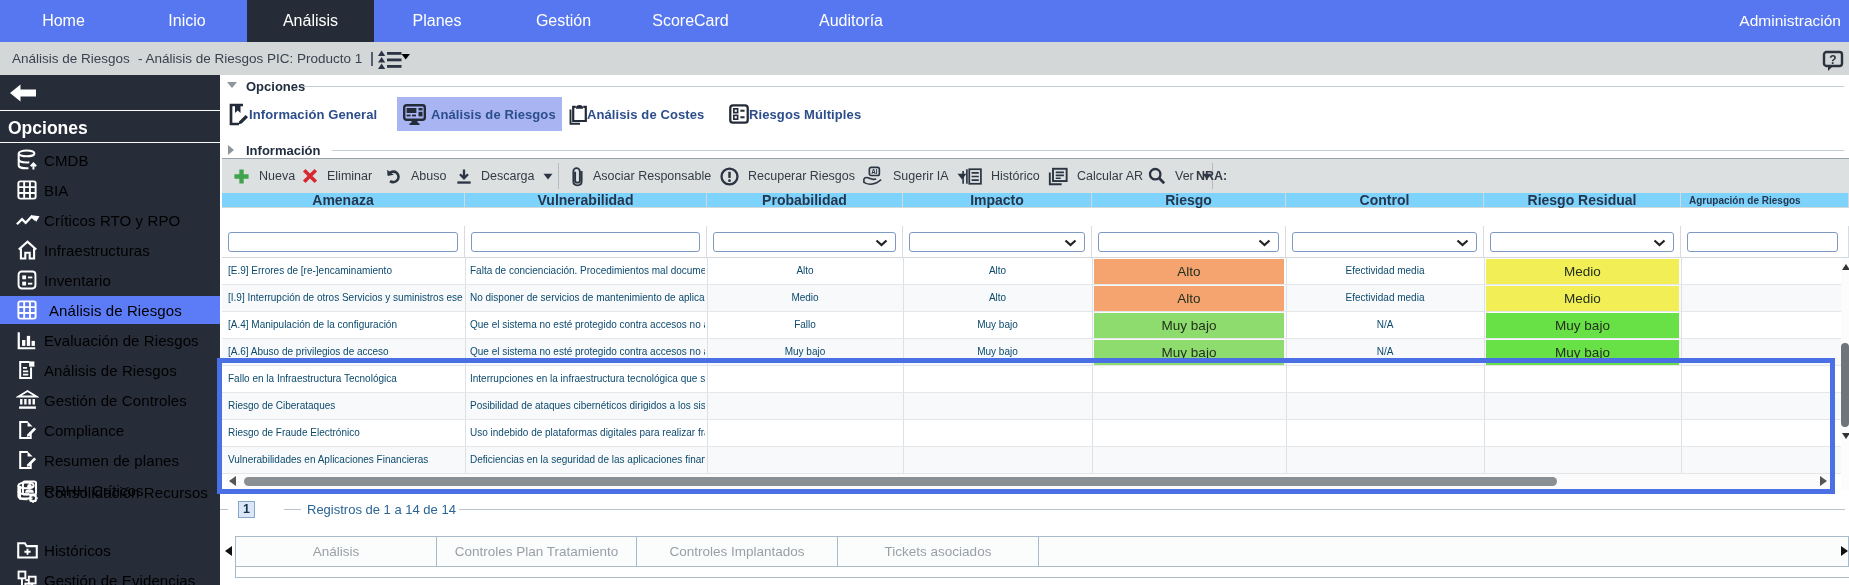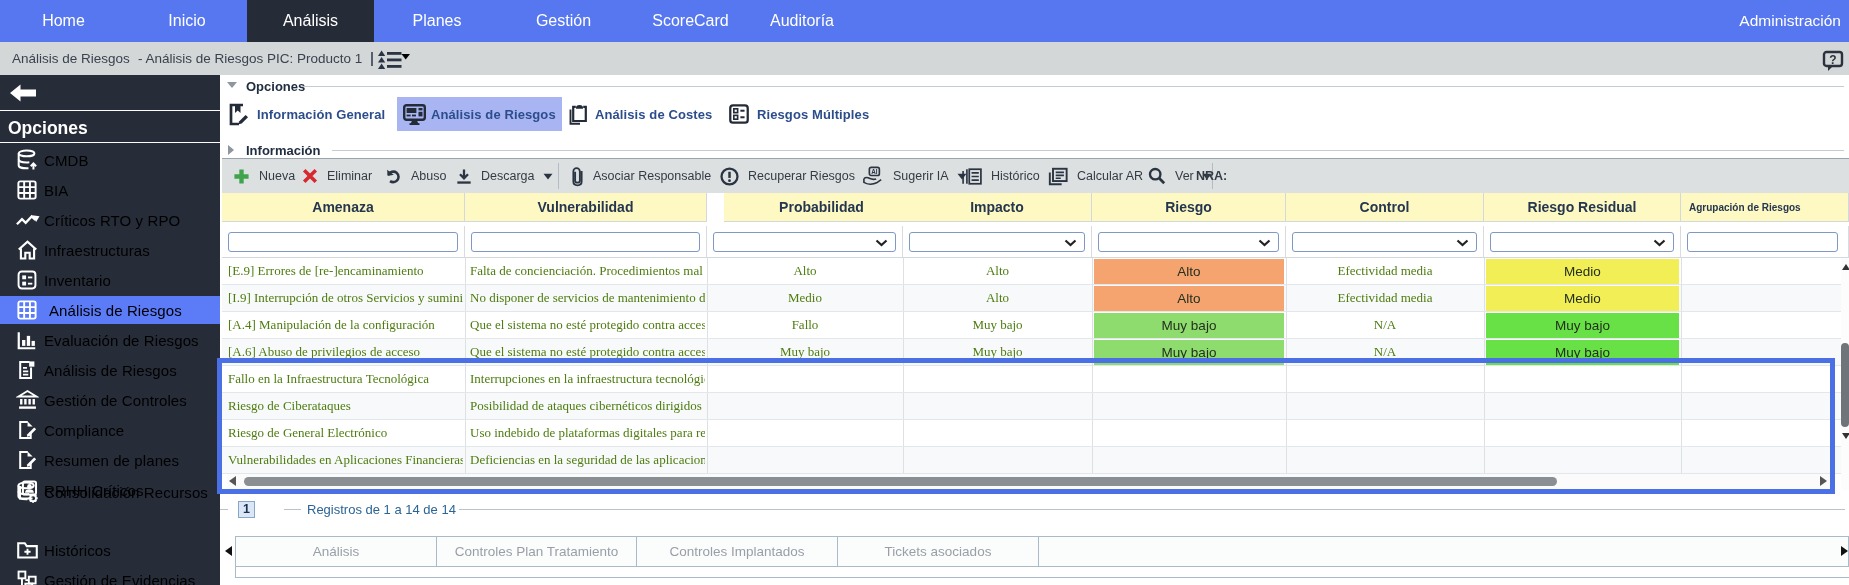--- a/index.html
+++ b/index.html
@@ -21,34 +21,34 @@
   .sitem { position:absolute; left:0; width:220px; height:28px; display:flex; align-items:center; }
   .sitem svg { margin-left:16px; flex:0 0 auto; }
   .sitem span { position:absolute; left:44px; font-size:15px; letter-spacing:0.1px; }
   .sitem.sel { background:#5b7bf7; }
 
   
   .legend { position:absolute; font-size:13px; font-weight:bold; color:#212d40; }
   .hline { position:absolute; height:1px; background:#c3ccd4; }
   .tab { position:absolute; top:97px; height:34px; display:flex; align-items:center; }
   .tab svg { flex:0 0 auto; }
-  .tab span { font-size:13px; font-weight:bold; color:#2c4d8c; margin-left:8px; white-space:nowrap; letter-spacing:0.1px; }
+  .tab span { font-size:13px; font-weight:bold; color:#2c4d8c; white-space:nowrap; letter-spacing:0.1px; }
   .tab.sel { background:#a8b5f2; }
 
   
   #toolbar { left:222px; top:158px; width:1627px; height:35px; background:#dce0e1; border-top:1px solid #99a3ab; display:flex; align-items:center; color:#343b45; font-size:13.5px; }
   .tbtn { display:flex; align-items:center; white-space:nowrap; top:160px; height:32px; color:#343b45; font-size:12.5px; z-index:5; }
   .tbtn svg { margin-right:0; } .tbtn span { margin-left:9px; }
   .tsep { width:1px; height:26px; background:#b4bcc2; top:163px; z-index:5; }
 
   
-  .th { position:absolute; top:193px; height:29px; background:#fef9c3; border-right:1px solid #d2d8dc; border-bottom:1px solid #d2d8dc; color:#25364f; font-size:14px; font-weight:bold; display:flex; align-items:center; justify-content:center; }
+  .th { position:absolute; top:193px; height:15px; background:#7dd3fc; border-right:1px solid #d2d8dc; border-bottom:1px solid #d2d8dc; color:#25364f; font-size:14px; font-weight:bold; display:flex; align-items:center; justify-content:center; }
   .fc { position:absolute; top:226px; height:32px; background:#fff; border-right:1px solid #d8dce0; border-bottom:1px solid #d2d8dc; }
   .fin { position:absolute; top:232px; height:20px; border:1px solid #7e99c4; border-radius:3px; background:#fff; }
-  .cell { position:absolute; height:27px; line-height:26px; font-size:13px; color:#4d7c0f; white-space:nowrap; overflow:hidden;font-family:Liberation Serif, serif; }
+  .cell { position:absolute; height:27px; line-height:26px; font-size:10px; color:#0c4a6e; white-space:nowrap; overflow:hidden; }
   .ctr { text-align:center; }
   .rowline { position:absolute; height:1px; background:#e4e7ea; }
   .colline { position:absolute; width:1px; background:#dde1e4; }
 
   .chip { position:absolute; height:25px; line-height:25px; text-align:center; font-size:13.5px; color:#24301f; }
 
   
   #bluebox { left:217px; top:358px; width:1618px; height:136px; border:5px solid #4b6fe4; z-index:30; }
 
   
@@ -61,21 +61,21 @@
 </head>
 <body>
 
 <div id="topnav" class="abs"></div>
 <div class="navitem" style="left:0;width:127px;">Home</div>
 <div class="navitem" style="left:127px;width:120px;">Inicio</div>
 <div class="navitem active" style="left:247px;width:127px;">Análisis</div>
 <div class="navitem" style="left:374px;width:126px;">Planes</div>
 <div class="navitem" style="left:500px;width:127px;">Gestión</div>
 <div class="navitem" style="left:627px;width:127px;">ScoreCard</div>
-<div class="navitem" style="left:739px;width:126px;">Auditoría</div>
+<div class="navitem" style="left:788px;width:126px;">Auditoría</div>
 <div class="navitem" style="right:8px;width:106px;font-size:15.5px;text-align:right;">Administración</div>
 
 <div id="crumb" class="abs"></div>
 <div class="abs" style="left:12px;top:51px;font-size:13.5px;color:#39424e;">Análisis de Riesgos</div>
 <div class="abs" style="left:138px;top:51px;font-size:13.5px;color:#39424e;">- Análisis de Riesgos PIC: Producto 1</div>
 <div class="abs" style="left:371px;top:52px;width:1.5px;height:14px;background:#555e6d;"></div>
 <svg class="abs" style="left:377px;top:49px;" width="33" height="21" viewBox="0 0 33 21">
   <g fill="#2b3442">
     <path d="M4.6 1.5 L8.2 7 L1 7 Z"></path>
       <path d="M4.6 8 L8.2 13.5 L1 13.5 Z"></path>
@@ -364,21 +364,21 @@
       <path d="M0.5 0.8 L9.5 0.8 L5 6.4 Z" fill="#2b3442"></path>
     </svg>
   </div>
 <div class="tsep abs" style="left:1212px;"></div>
 <div class="tbtn abs" style="left:1196px;font-weight:bold;">
     <span style="margin:0;">NRA:</span>
   </div>
 
 <div class="th" style="left:222px;width:243px;">Amenaza</div>
 <div class="th" style="left:465px;width:242px;">Vulnerabilidad</div>
-<div class="th" style="left:724px;width:196px;">Probabilidad</div>
+<div class="th" style="left:707px;width:196px;">Probabilidad</div>
 <div class="th" style="left:903px;width:189px;">Impacto</div>
 <div class="th" style="left:1092px;width:194px;">Riesgo</div>
 <div class="th" style="left:1286px;width:198px;">Control</div>
 <div class="th" style="left:1484px;width:197px;">Riesgo Residual</div>
 <div class="th" style="left:1681px;width:168px;justify-content:flex-start;padding-left:8px;font-size:10px;white-space:nowrap;overflow:hidden;">Agrupación de Riesgos</div>
 <div class="fc" style="left:222px;width:243px;"></div>
 <div class="fin" style="left:228px;width:230px;"></div>
 <div class="fc" style="left:465px;width:242px;"></div>
 <div class="fin" style="left:471px;width:229px;"></div>
 <div class="fc" style="left:707px;width:196px;"></div>
@@ -461,21 +461,21 @@
 <div class="cell" style="left:470px;top:339px;width:235px;">Que el sistema no esté protegido contra accesos no autoriz</div>
 <div class="cell ctr" style="left:707px;top:339px;width:196px;">Muy bajo</div>
 <div class="cell ctr" style="left:903px;top:339px;width:189px;">Muy bajo</div>
 <div class="chip" style="left:1094px;top:340px;width:190px;background:#8edc6d;">Muy bajo</div>
 <div class="cell ctr" style="left:1286px;top:339px;width:198px;">N/A</div>
 <div class="chip" style="left:1486px;top:340px;width:193px;background:#68e146;">Muy bajo</div>
 <div class="cell" style="left:228px;top:366px;width:235px;">Fallo en la Infraestructura Tecnológica</div>
 <div class="cell" style="left:470px;top:366px;width:235px;">Interrupciones en la infraestructura tecnológica que sopor</div>
 <div class="cell" style="left:228px;top:393px;width:235px;">Riesgo de Ciberataques</div>
 <div class="cell" style="left:470px;top:393px;width:235px;">Posibilidad de ataques cibernéticos dirigidos a los sistema</div>
-<div class="cell" style="left:228px;top:420px;width:235px;">Riesgo de General Electrónico</div>
+<div class="cell" style="left:228px;top:420px;width:235px;">Riesgo de Fraude Electrónico</div>
 <div class="cell" style="left:470px;top:420px;width:235px;">Uso indebido de plataformas digitales para realizar fraude</div>
 <div class="cell" style="left:228px;top:447px;width:235px;">Vulnerabilidades en Aplicaciones Financieras</div>
 <div class="cell" style="left:470px;top:447px;width:235px;">Deficiencias en la seguridad de las aplicaciones financiera</div>
 <div class="abs" style="left:227px;top:474px;width:1603px;height:15px;background:#fbfbfc;"></div>
 <div class="abs" style="left:229px;top:476px;width:0;height:0;border-top:5px solid transparent;border-bottom:5px solid transparent;border-right:7px solid #555;"></div>
 <div class="abs" style="left:244px;top:477px;width:1313px;height:9px;background:#8a8f94;border-radius:5px;"></div>
 <div class="abs" style="left:1820px;top:476px;width:0;height:0;border-top:5px solid transparent;border-bottom:5px solid transparent;border-left:7px solid #555;"></div>
 <div class="abs" style="left:1841px;top:258px;width:8px;height:232px;background:#fcfcfd;"></div>
 <div class="abs" style="left:1842px;top:264px;width:0;height:0;border-left:4px solid transparent;border-right:4px solid transparent;border-bottom:6px solid #333;"></div>
 <div class="abs" style="left:1841px;top:343px;width:8px;height:84px;background:#6f747a;border-radius:4px;"></div>

